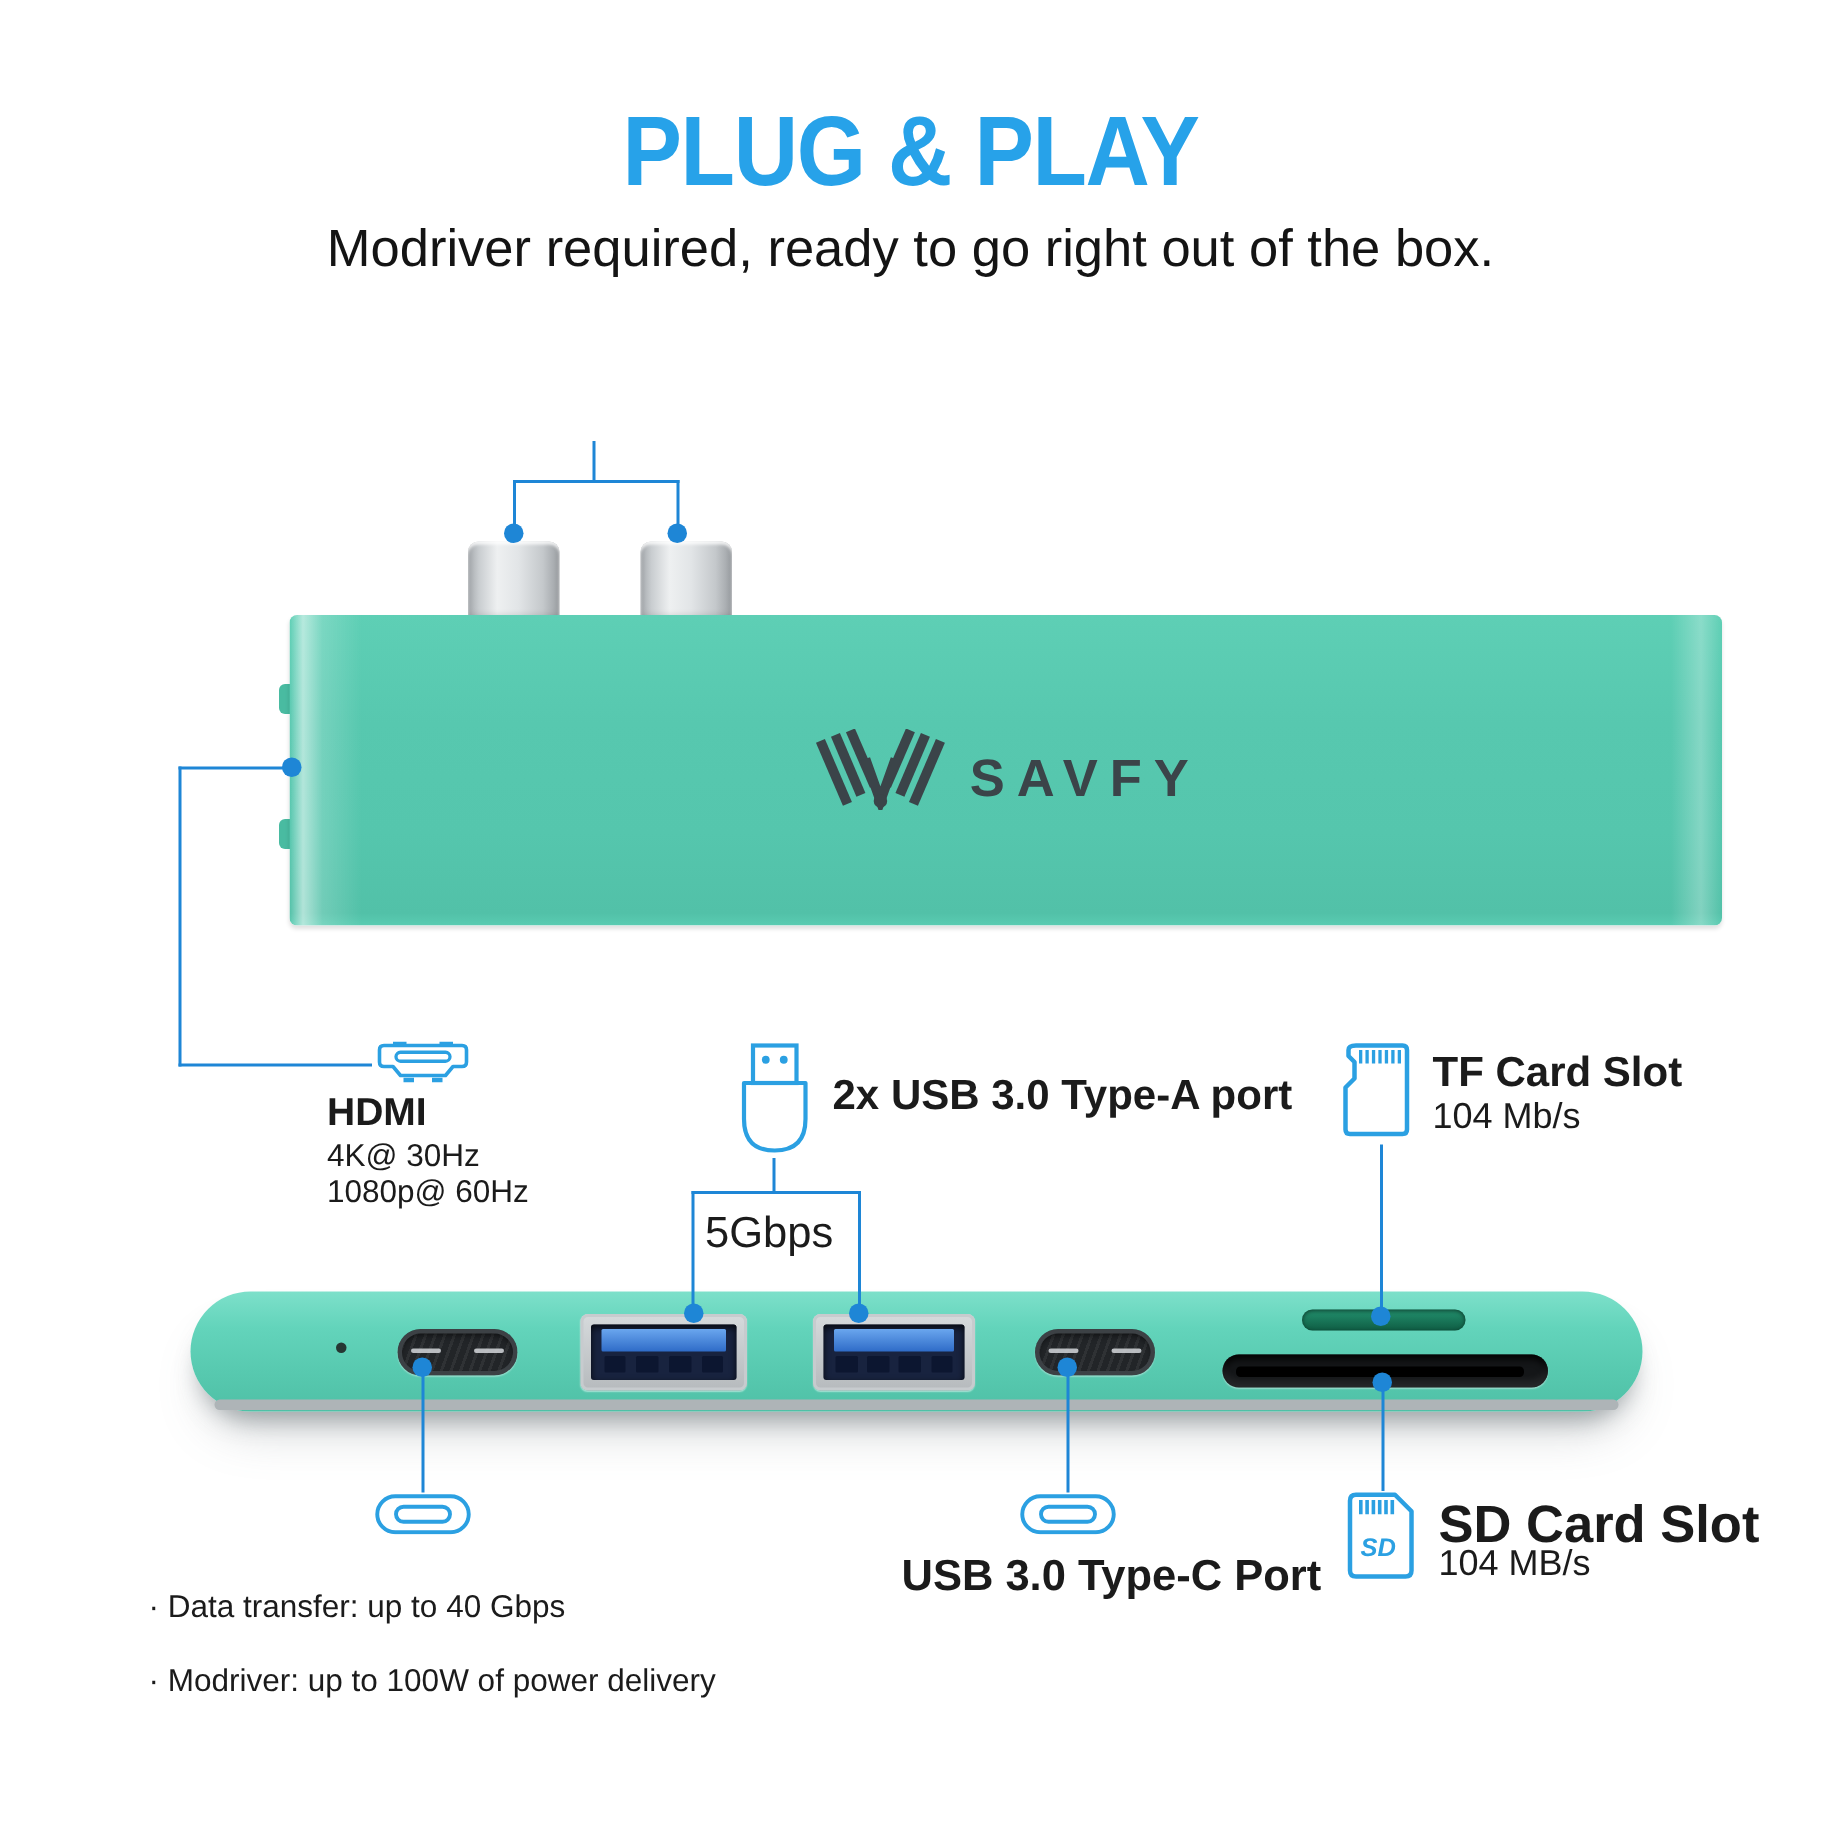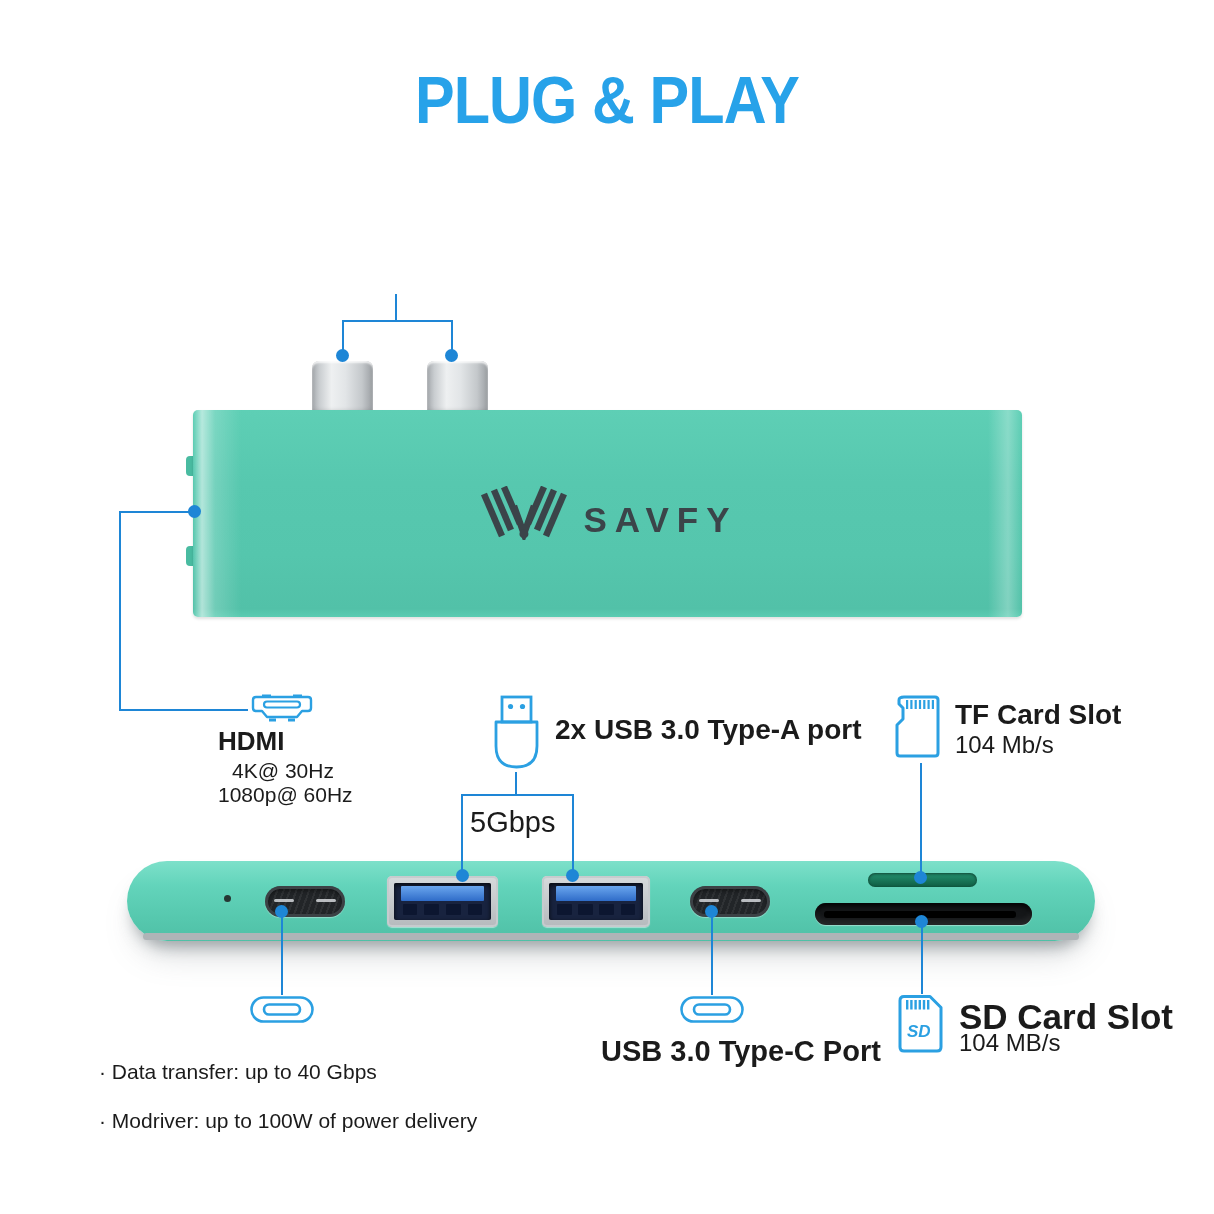--- a/index.html
+++ b/index.html
@@ -25,21 +25,21 @@
     position:absolute; width:61px; height:52px; z-index:1;
     border-radius:7px 7px 0 0;
     background:linear-gradient(90deg,#a4a8ac 0%,#c9cdd0 12%,#eef0f1 32%,#e2e5e7 55%,#c4c8cb 82%,#9b9fa3 100%);
     box-shadow:inset 0 2px 2px rgba(255,255,255,.8), inset 0 -3px 4px rgba(0,0,0,.12);
   }
   .notch {
     position:absolute; left:186px; width:10px; height:20px; z-index:2;
     background:#49bba1; border-radius:4px 0 0 4px;
   }
   .hub-top {
-    position:absolute; left:193px; top:410px; width:829px; height:207px; z-index:3;
+    position:absolute; left:193px; top:410px; width:955px; height:207px; z-index:3;
     border-radius:5px;
     background-image:
       linear-gradient(90deg, rgba(255,255,255,0) 0px, rgba(255,255,255,.55) 9px, rgba(255,255,255,.18) 22px, rgba(255,255,255,0) 48px,
                       rgba(255,255,255,0) calc(100% - 34px), rgba(255,255,255,.28) calc(100% - 14px), rgba(255,255,255,0) 100%),
       linear-gradient(180deg,#5ecfb5 0%,#57c8af 35%,#55c6ad 70%,#52c1a8 96%,#5accb2 100%);
     box-shadow:0 2px 3px rgba(0,0,0,.12);
   }
   .logo-row {
     position:absolute; left:50%; top:50%; transform:translate(-50%,-52%);
     display:flex; align-items:center; gap:14px;
@@ -84,20 +84,21 @@
   }
   .sd-slot-inner { position:absolute; left:9px; right:16px; top:8px; height:7px; background:#000; border-radius:3px; }
   .icon { position:absolute; z-index:20; }
 </style>
 </head>
 <body>
 
 <div class="stage">
 
   <div class="title">PLUG &amp; PLAY</div>
+  <div class="subtitle">Modriver required, ready to go right out of the box.</div>
 
   <div class="line" style="left:395px;top:294px;width:2px;height:28px;"></div>
   <div class="line" style="left:342px;top:320px;width:111px;height:2px;"></div>
   <div class="line" style="left:342px;top:320px;width:2px;height:32px;"></div>
   <div class="line" style="left:451px;top:320px;width:2px;height:32px;"></div>
   <div class="cdot" style="left:336px;top:349px;"></div>
   <div class="cdot" style="left:445px;top:349px;"></div>
 
   <div class="connector" style="left:312px;top:361px;"></div>
   <div class="connector" style="left:427px;top:361px;"></div>
@@ -128,21 +129,21 @@
   <div class="line" style="left:119px;top:709px;width:129px;height:2px;"></div>
   <svg class="icon" style="left:249px;top:694px;" width="66" height="30" viewBox="0 0 66 30">
     <path d="M7 3 H59 Q62 3 62 6 V14 Q62 17 59 17 H53 L48 23 H18 L13 17 H7 Q4 17 4 14 V6 Q4 3 7 3 Z" fill="none" stroke="#2BA0E2" stroke-width="2.4" stroke-linejoin="round"></path>
     <rect x="15" y="7.5" width="36" height="6" rx="3" fill="none" stroke="#2BA0E2" stroke-width="2.2"></rect>
     <rect x="13" y="0.5" width="9" height="3" fill="#2BA0E2"></rect>
     <rect x="44" y="0.5" width="9" height="3" fill="#2BA0E2"></rect>
     <rect x="20" y="24.5" width="7" height="3" fill="#2BA0E2"></rect>
     <rect x="39" y="24.5" width="7" height="3" fill="#2BA0E2"></rect>
   </svg>
   <div class="lbl-b" style="left:218px;top:726px;width:130px;text-align:left;font-size:26px;">HDMI</div>
-  <div class="lbl-r" style="left:218px;top:759px;width:130px;text-align:center;font-size:21px;">4K@ 30Hz</div>
+  <div class="lbl-r" style="left:218px;top:759px;width:130px;text-align:left;font-size:21px;">4K@ 30Hz</div>
   <div class="lbl-r" style="left:218px;top:783px;width:130px;text-align:center;font-size:21px;">1080p@ 60Hz</div>
 
   <svg class="icon" style="left:493px;top:695px;" width="47" height="75" viewBox="0 0 47 75">
     <rect x="9" y="2" width="29" height="25" fill="none" stroke="#2BA0E2" stroke-width="2.8"></rect>
     <circle cx="17.5" cy="11.5" r="2.6" fill="#2BA0E2"></circle>
     <circle cx="29.5" cy="11.5" r="2.6" fill="#2BA0E2"></circle>
     <path d="M3 27 H44 V51 Q44 72 23.5 72 Q3 72 3 51 Z" fill="none" stroke="#2BA0E2" stroke-width="2.8" stroke-linejoin="round"></path>
   </svg>
   <div class="lbl-b" style="left:555px;top:714px;font-size:28px;">2x USB 3.0 Type-A port</div>
   <div class="line" style="left:515px;top:772px;width:2px;height:24px;"></div>

